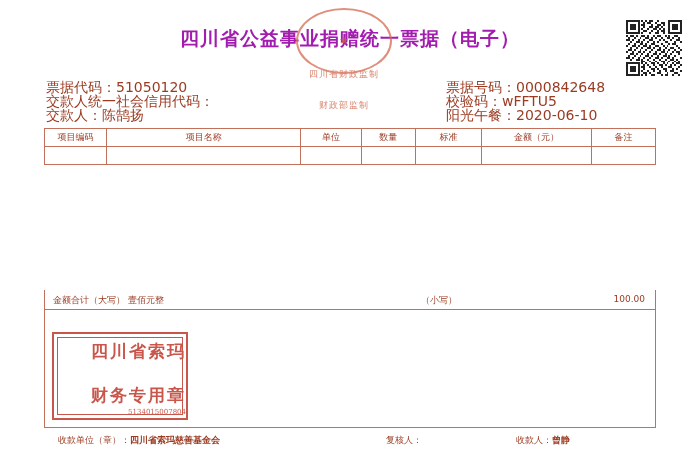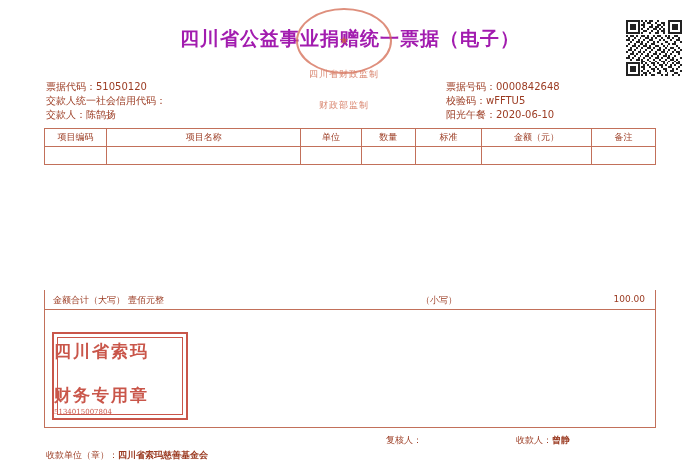--- a/index.html
+++ b/index.html
@@ -75,21 +75,21 @@
     width: 56px;
     height: 56px;
   }
 
   
   .hdr {
     position: absolute;
     top: 80px;
     left: 46px;
     width: 610px;
-    font-size: 10px;
+    font-size: 14px;
     line-height: 14px;
   }
   .hdr .row {
     position: relative;
     height: 14px;
   }
   .hdr .lbl { color: #9b3b22; }
   .hdr .val { color: #9b3b22; }
   .hdr .left {
     position: absolute;
@@ -194,21 +194,21 @@
     left: 3px;
     top: 3px;
     right: 3px;
     bottom: 3px;
     border: 1px solid #c0392b;
     box-sizing: border-box;
   }
   .fin-seal .fs-line {
     position: absolute;
     width: 100%;
-    text-align: left;
+    text-align: right;
     font-family: "DejaVu Serif", "Liberation Serif", serif;
     font-weight: bold;
     letter-spacing: 2px;
   }
   .fin-seal .fs1 { top: 6px;  font-size: 17px; }
   .fin-seal .fs2 { top: 28px; font-size: 17px; }
   .fin-seal .fs3 { top: 50px; font-size: 17px; }
   .fin-seal .fs4 {
     top: 74px;
     font-size: 7px;
@@ -218,21 +218,21 @@
 
   
   .footer {
     position: absolute;
     left: 46px;
     top: 434px;
     width: 612px;
     font-size: 9px;
     height: 16px;
   }
-  .footer .f1 { position: absolute; left: 0; white-space: nowrap; margin-top: 15px; }
+  .footer .f1 { position: absolute; left: 12px; white-space: nowrap; }
   .footer .f2 { position: absolute; left: 340px; white-space: nowrap; }
   .footer .f3 { position: absolute; left: 470px; white-space: nowrap; }
   .bold-val { font-weight: bold; }
 </style>
 </head>
 <body>
 
 <div class="receipt">
 
   <div class="title">四川省公益事业捐赠统一票据（电子）</div>

